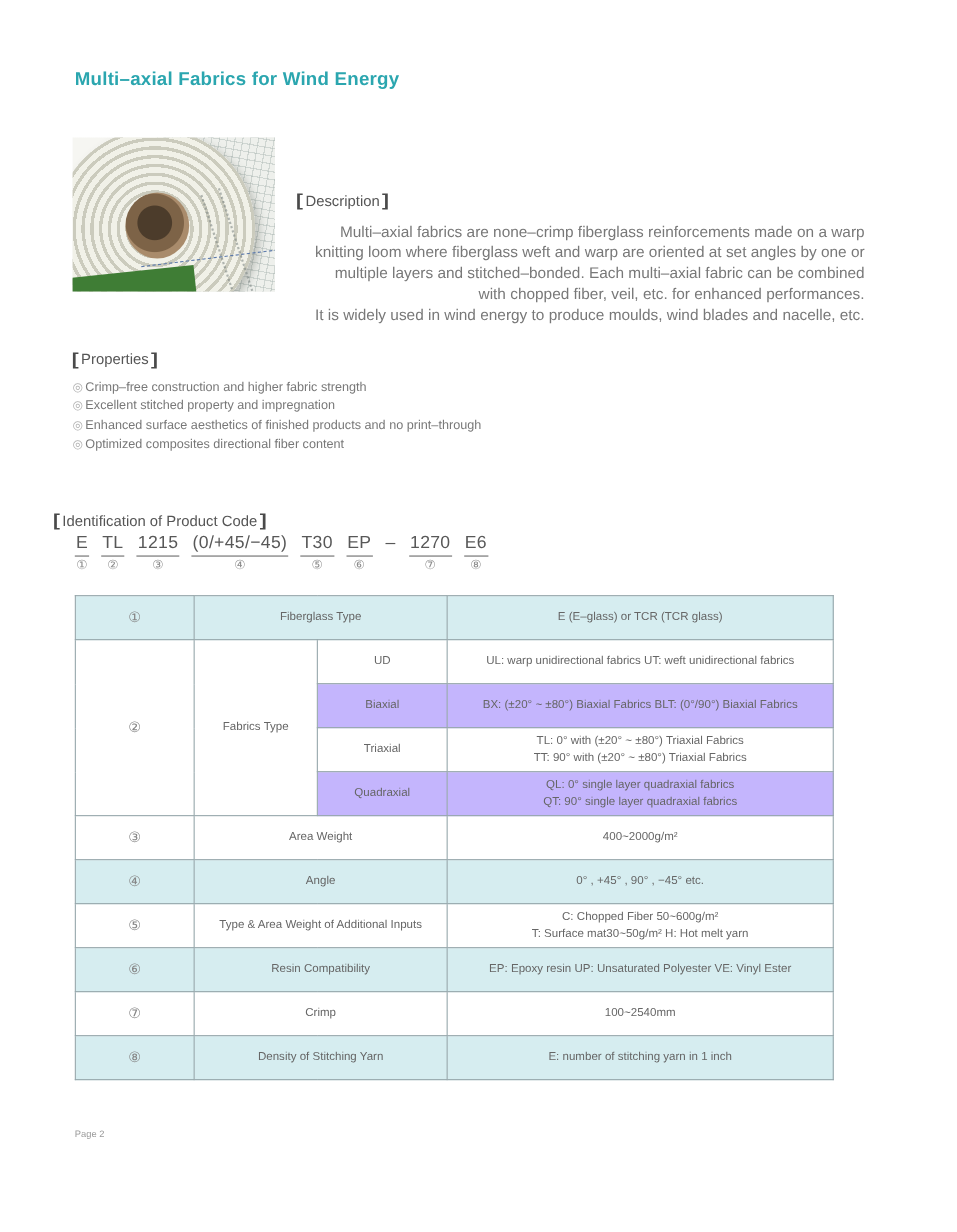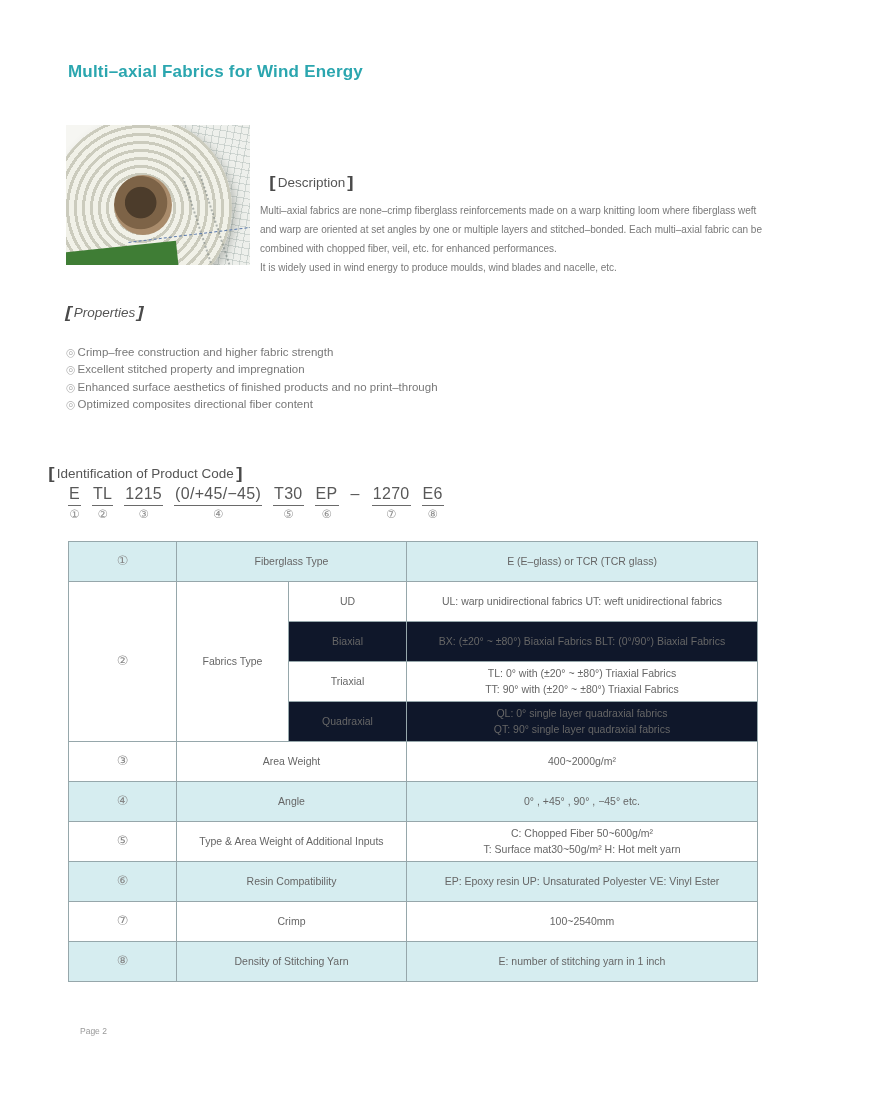--- a/index.html
+++ b/index.html
@@ -46,25 +46,25 @@
     position:absolute;left:-8px;bottom:-16px;width:120px;height:34px;
     background:#3f7d35;transform:rotate(-6deg);
   }
   
   .sec-head{position:absolute;font-size:13.5px;color:#555;}
   .bk{display:inline-block;font-weight:bold;font-size:14px;color:#4a4a4a;
       transform:scale(1.35,1.12);margin:0 3px;}
   
   .desc-head{left:267px;top:174px;}
   .desc-body{
-    position:absolute;left:260px;top:201px;width:508px;
-    font-size:10px;color:#787878;line-height:19px;
-  }
-  
-  .prop-head{left:63px;top:304px;font-style:italic;}
+    position:absolute;left:278px;top:201px;width:508px;
+    font-size:14px;color:#787878;line-height:19px;text-align:right;
+  }
+  
+  .prop-head{left:63px;top:318px;}
   .prop-list{position:absolute;left:66px;top:344px;font-size:11.5px;color:#787878;}
   .bullet{line-height:17.4px;}
   .bullet-icon{color:#b0b0b0;margin-right:2px;font-size:11px;}
   
   .code-head{left:46px;top:465px;}
   .code-row{position:absolute;left:68px;top:485px;display:flex;gap:11px;align-items:flex-start;}
   .code-seg{text-align:center;}
   .code-text{
     font-size:16px;color:#585858;padding:0 1px 2px;
     border-bottom:1px solid #6a6a6a;white-space:nowrap;letter-spacing:.3px;
@@ -77,23 +77,23 @@
     border-collapse:collapse;table-layout:fixed;
     font-size:10.5px;color:#666;
   }
   table.spec td{
     border:1px solid #96a7ab;text-align:center;vertical-align:middle;
     padding:3px 6px;height:40px;box-sizing:border-box;
     line-height:1.45;white-space:pre-line;
   }
   td.cnum{font-size:13px;color:#868686;}
   tr.teal td{background:#d6edf0;}
-  td.teal{background:#0f172a;}
-  
-  .footer{position:absolute;left:64px;top:1026px;font-size:8.5px;color:#9a9a9a;padding-left:16px;}
+  td.teal{background:#c4b5fd;}
+  
+  .footer{position:absolute;left:52px;top:1026px;font-size:8.5px;color:#9a9a9a;padding-left:16px;}
 </style>
 </head>
 <body>
 
 <div class="page">
 
   <div class="title">Multi–axial Fabrics for Wind Energy</div>
 
   <div class="photo">
     <div class="fabric-sheet"></div>

